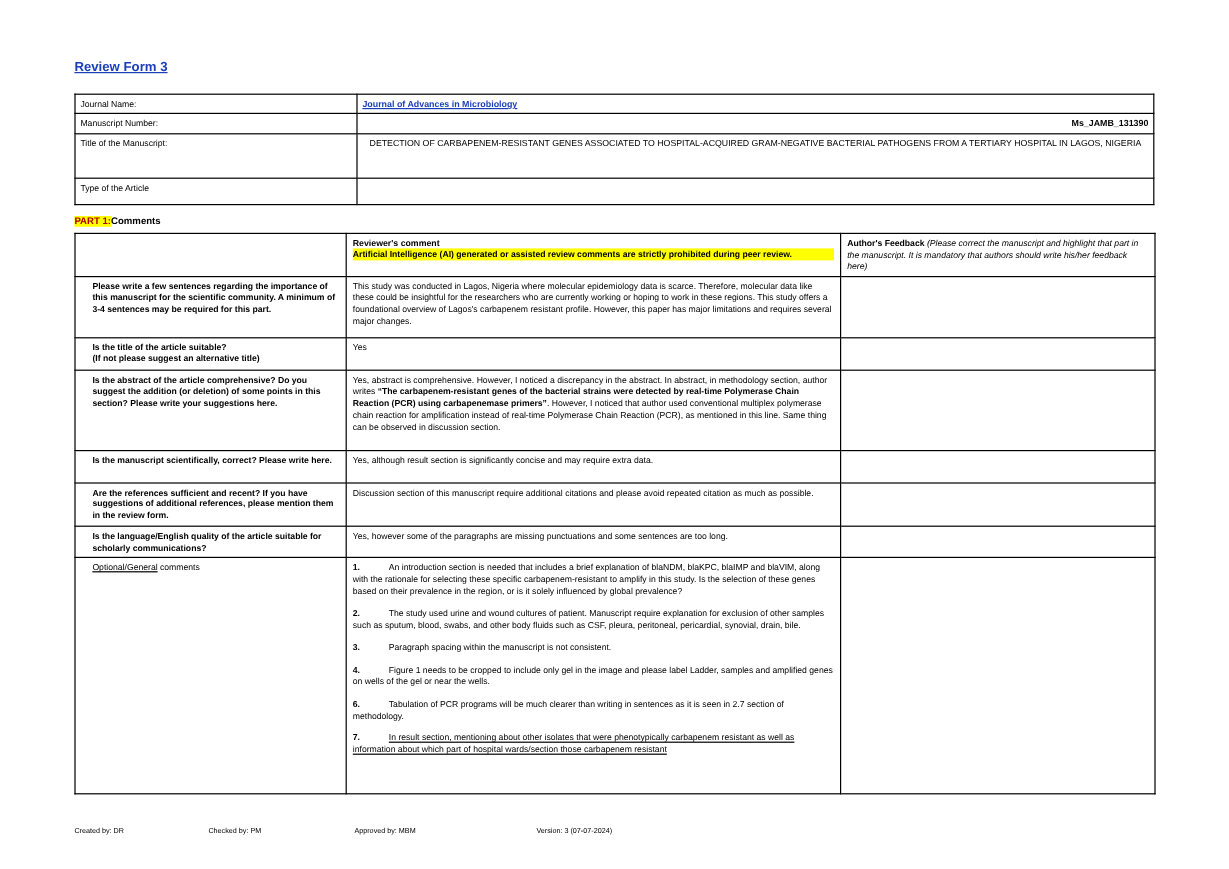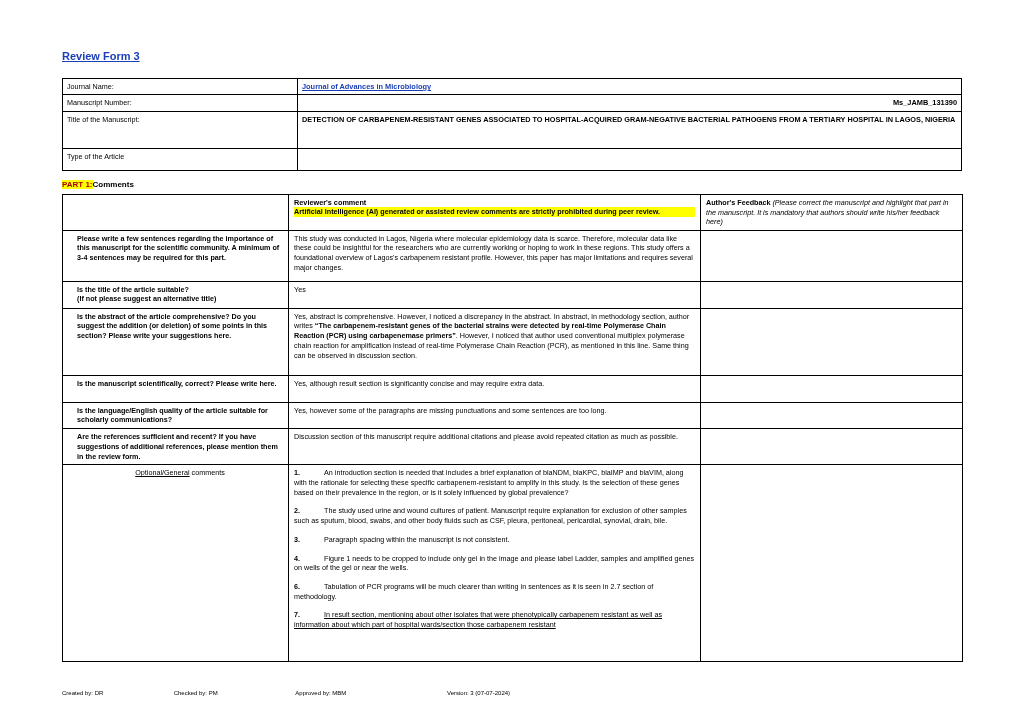--- a/index.html
+++ b/index.html
@@ -61,23 +61,24 @@
     text-decoration: underline;
     font-weight: bold;
     font-size: 7.4px;
   }
   .ms-num {
     font-weight: bold;
     font-size: 7.4px;
     text-align: right;
   }
   .ms-title {
-    font-weight: bold;
+    font-weight: normal;
     font-size: 7.3px;
     line-height: 1.35;
+    text-align: center;
   }
   .part-heading {
     margin-top: 9px;
     margin-bottom: 5px;
     font-size: 8px;
     font-weight: bold;
   }
   .part-label {
     background: #ffff00;
     font-weight: bold;
@@ -230,33 +231,33 @@
         <td></td>
       </tr>
 
       <tr>
         <td class="qcell" style="height:20px;">Is the manuscript scientifically, correct? Please write here.</td>
         <td class="ans">Yes, although result section is significantly concise and may require extra data.</td>
         <td></td>
       </tr>
 
       <tr>
+        <td class="qcell" style="height:28px;">Are the references sufficient and recent? If you have suggestions of additional references, please mention them in the review form.</td>
+        <td class="ans">Discussion section of this manuscript require additional citations and please avoid repeated citation as much as possible.</td>
+        <td></td>
+      </tr>
+
+      <tr>
         <td class="qcell" style="height:18px;">Is the language/English quality of the article suitable for scholarly communications?</td>
         <td class="ans">Yes, however some of the paragraphs are missing punctuations and some sentences are too long.</td>
         <td></td>
       </tr>
 
       <tr>
-        <td class="qcell" style="height:28px;">Are the references sufficient and recent? If you have suggestions of additional references, please mention them in the review form.</td>
-        <td class="ans">Discussion section of this manuscript require additional citations and please avoid repeated citation as much as possible.</td>
-        <td></td>
-      </tr>
-
-      <tr>
-        <td class="optional-label" style="height:190px;text-align:center;">
+        <td class="optional-label" style="height:190px;">
           <u>Optional/General</u><span> comments</span>
         </td>
         <td class="ans num-list">
           <p><span class="n">1.</span><span>An introduction section is needed that includes a brief explanation of blaNDM, blaKPC, blaIMP and blaVIM, along with the rationale for selecting these specific carbapenem-resistant to amplify in this study. Is the selection of these genes based on their prevalence in the region, or is it solely influenced by global prevalence?</span></p>
           <p><span class="n">2.</span><span>The study used urine and wound cultures of patient. Manuscript require explanation for exclusion of other samples such as sputum, blood, swabs, and other body fluids such as CSF, pleura, peritoneal, pericardial, synovial, drain, bile.</span></p>
           <p><span class="n">3.</span><span>Paragraph spacing within the manuscript is not consistent.</span></p>
           <p><span class="n">4.</span><span>Figure 1 needs to be cropped to include only gel in the image and please label Ladder, samples and amplified genes on wells of the gel or near the wells.</span></p>
           <p><span class="n">6.</span><span>Tabulation of PCR programs will be much clearer than writing in sentences as it is seen in 2.7 section of methodology.</span></p>
           <p><span class="n">7.</span><span>In result section, mentioning about other isolates that were phenotypically carbapenem resistant as well as information about which part of hospital wards/section those carbapenem resistant</span></p>
         </td>

